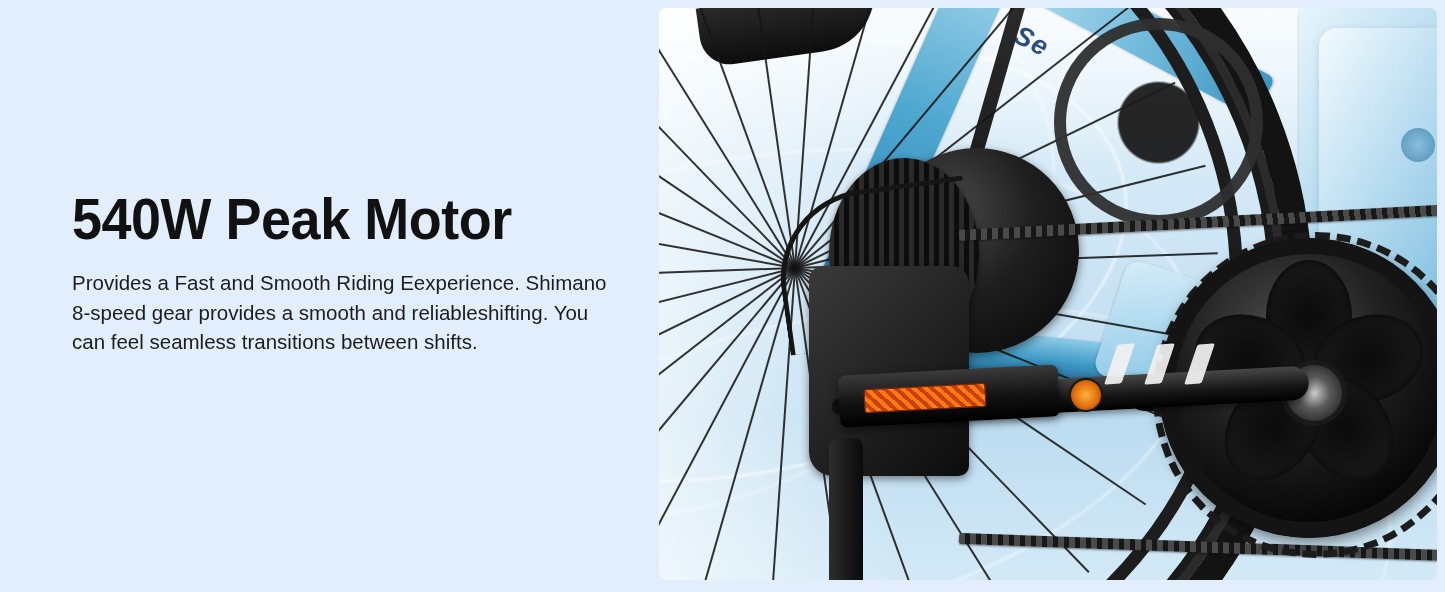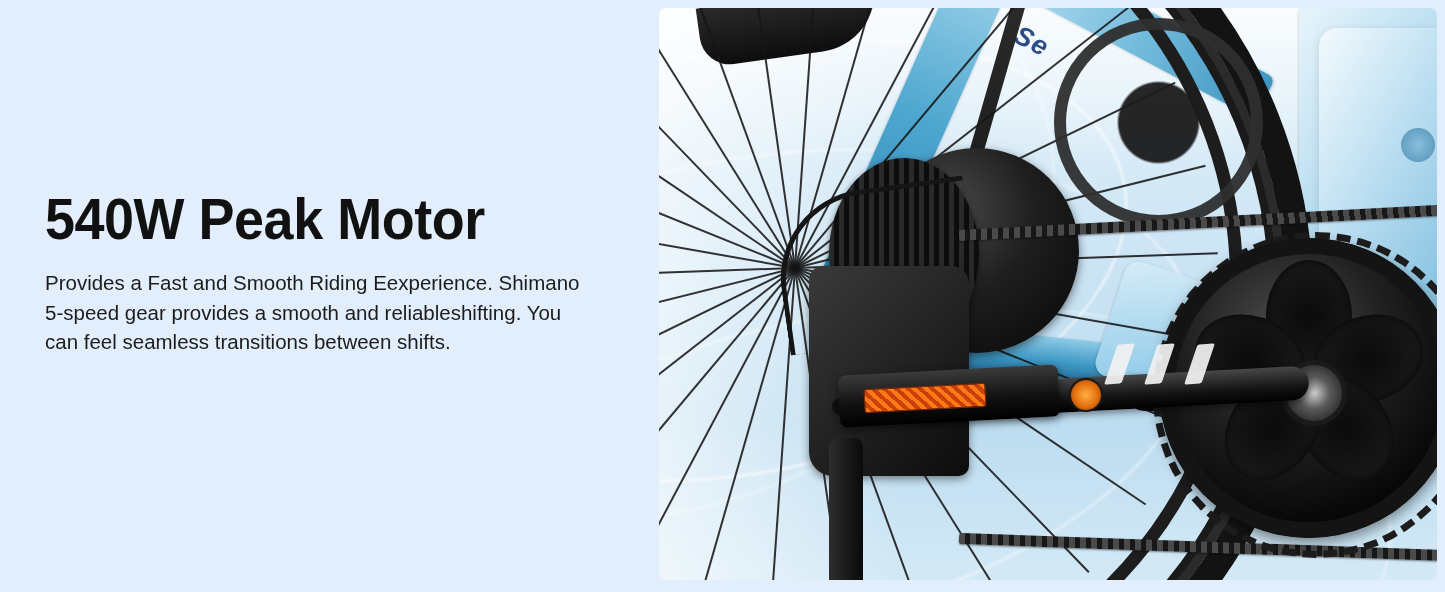--- a/index.html
+++ b/index.html
@@ -16,21 +16,21 @@
   .banner {
     position: relative;
     width: 1445px;
     height: 592px;
     background: #e3eefc;
   }
 
   
   .text-col {
     position: absolute;
-    left: 45px;
+    left: 72px;
     top: 186px;
     width: 580px;
   }
   .headline {
     margin: 0;
     font-family: "Liberation Sans Narrow", "Liberation Sans", sans-serif;
     font-size: 58px;
     line-height: 66px;
     font-weight: 700;
     letter-spacing: -0.5px;
@@ -349,21 +349,21 @@
     border-radius: 7px;
   }
 </style>
 </head>
 <body>
 
 <div class="banner">
 
   <div class="text-col">
     <h1 class="headline">540W Peak Motor</h1>
-    <p class="body-copy">Provides a Fast and Smooth Riding Eexperience. Shimano 5-speed gear provides a smooth and reliableshifting. You can feel seamless transitions between shifts.</p>
+    <p class="body-copy">Provides a Fast and Smooth Riding Eexperience. Shimano 8-speed gear provides a smooth and reliableshifting. You can feel seamless transitions between shifts.</p>
   </div>
 
   <div class="photo-panel">
     <div class="photo-stage">
 
       <div class="glow-t"></div>
       <div class="glow-l"></div>
       <div class="swoosh sw1"></div>
       <div class="swoosh sw2"></div>
       <div class="swoosh sw3"></div>

